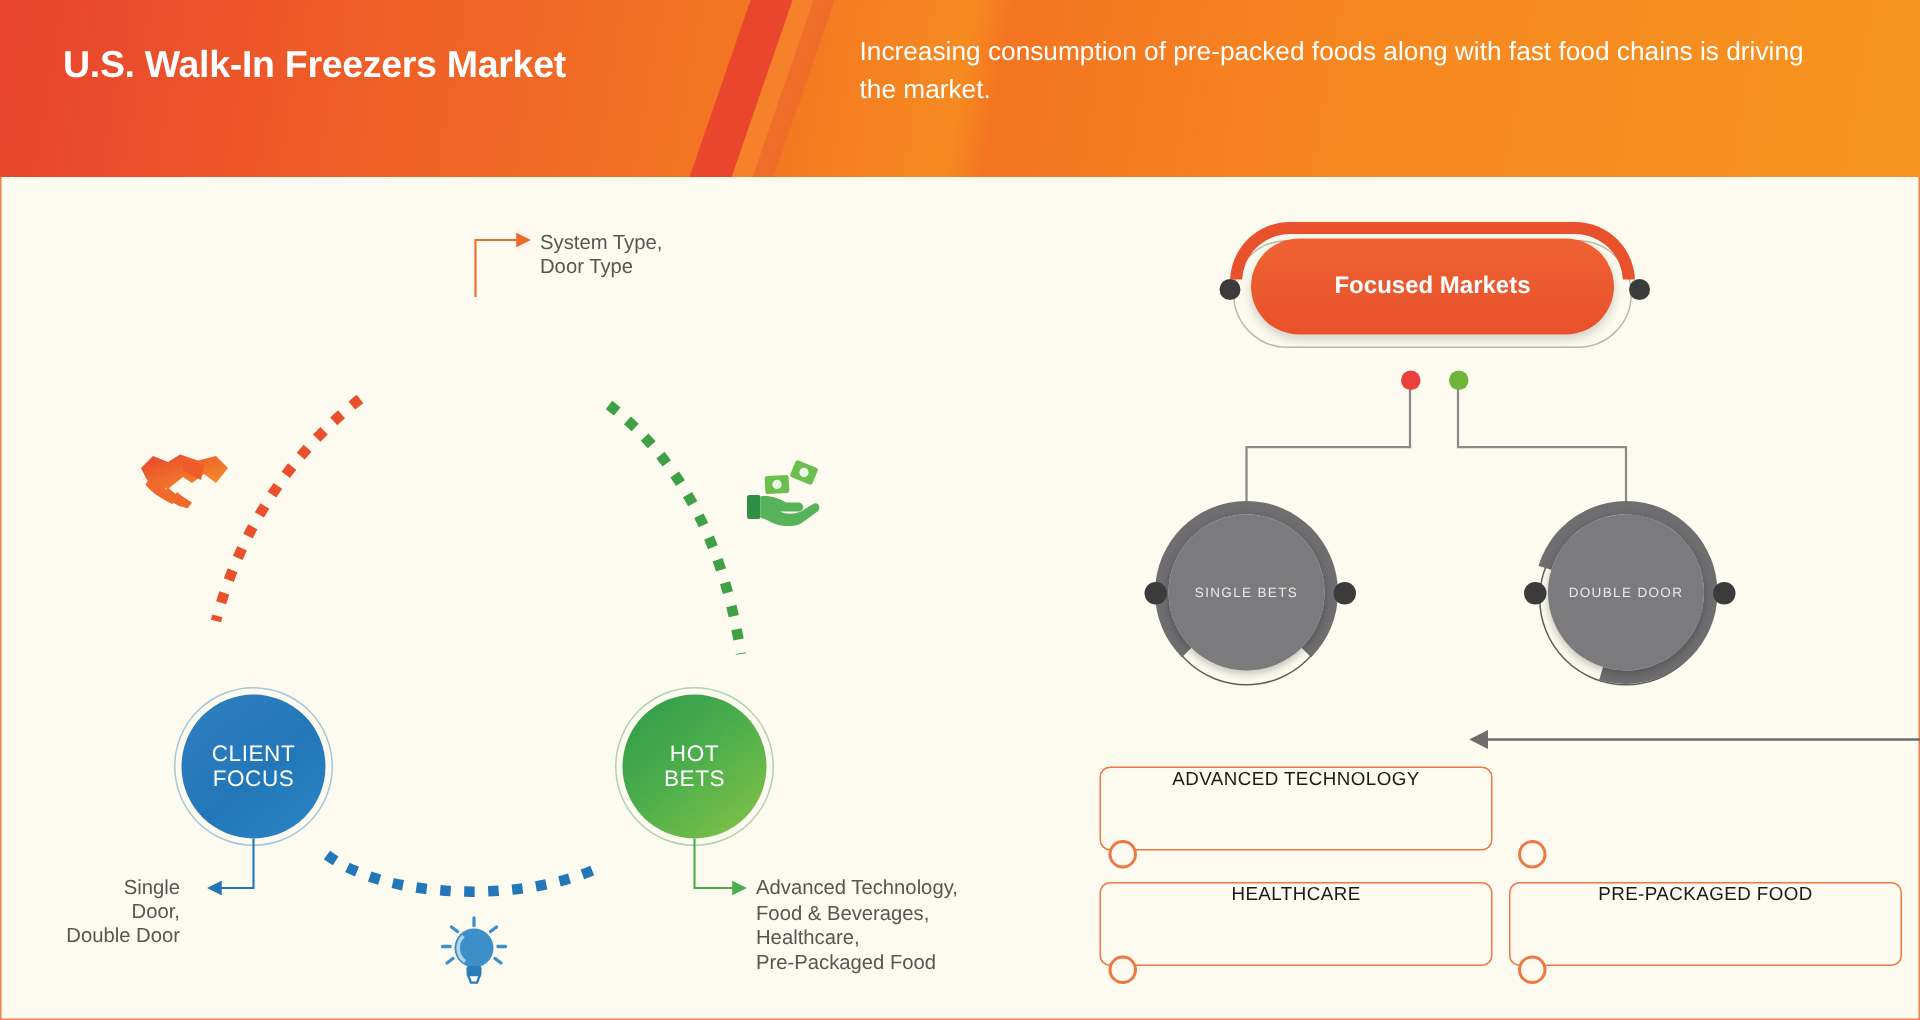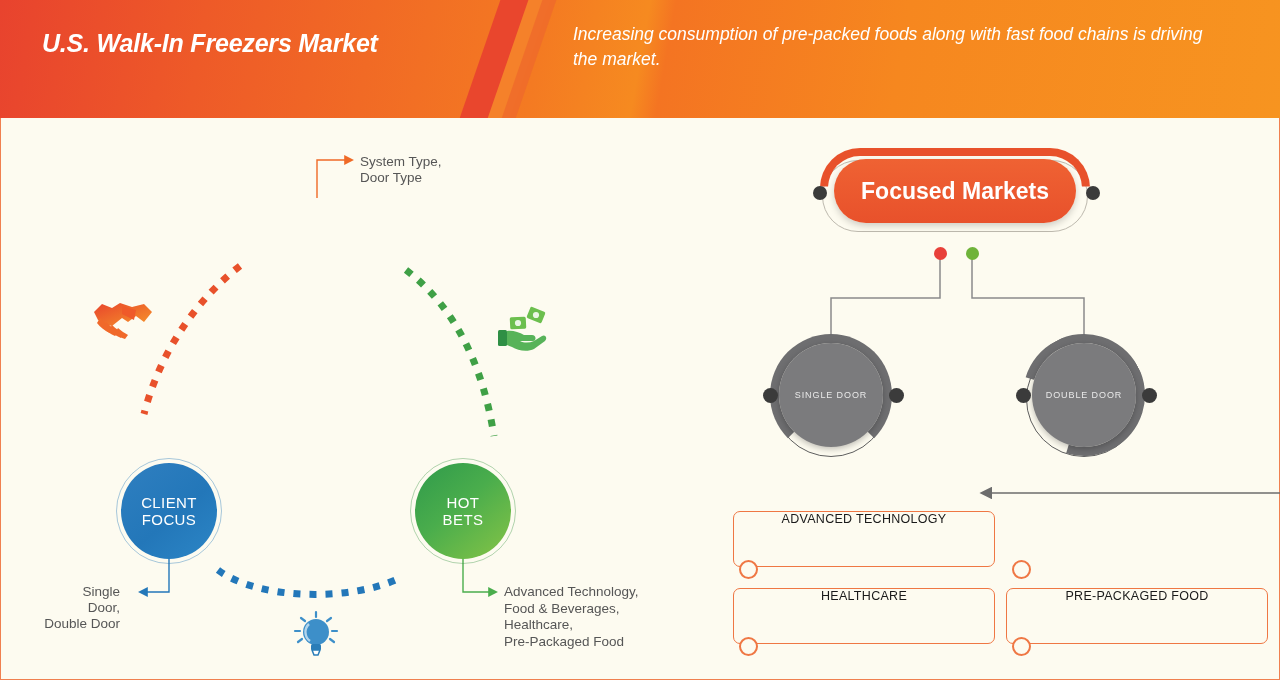--- a/index.html
+++ b/index.html
@@ -10,21 +10,20 @@
     overflow:hidden;
     position:relative;
   }
   #root { position:relative; width:1280px; height:680px; }
 
   
   .header {
     position:absolute; left:0; top:0; width:1280px; height:118px;
     background:linear-gradient(100deg,#e8432e 0%,#ee5a28 16%,#f47a22 42%,#f68a20 50%,#f47422 52%,#f6871f 70%,#f79420 100%);
     overflow:hidden;
-    font-style:italic;
   }
   .hdr-stripe-a {
     position:absolute; top:-20px; left:478px; width:36px; height:170px;
     background:#e8432e; transform:skewX(-19deg); opacity:.95;
   }
   .hdr-stripe-b {
     position:absolute; top:-20px; left:506px; width:22px; height:170px;
     background:#f5812a; transform:skewX(-19deg);
   }
   .hdr-stripe-c {
@@ -95,21 +94,21 @@
     border:8px solid transparent; border-top-color:#e8512b;
     border-left-color:#e8512b; border-right-color:#e8512b;
     border-radius:40px;
     clip-path: inset(0 0 52% 0);
   }
   .fm-pill {
     position:absolute; left:24px; top:13px; width:242px; height:64px;
     background:linear-gradient(180deg,#ef6233 0%,#e8512b 100%);
     border-radius:32px;
     display:flex; align-items:center; justify-content:center;
-    color:#fff; font-size:23px; font-weight:bold;
+    color:#fff; font-size:16px; font-weight:bold;
     box-shadow:0 3px 7px rgba(0,0,0,.18);
   }
   .fm-dot { position:absolute; width:14px; height:14px; border-radius:50%; background:#3b3b3b; top:40px; }
   .fm-dot.l { left:3px; }
   .fm-dot.r { left:276px; }
 
   .pin { position:absolute; width:13px; height:13px; border-radius:50%; top:247px; }
   .pin.red { left:934px; background:#e8403a; }
   .pin.green { left:966px; background:#6fb33a; }
 
@@ -292,21 +291,21 @@
     <div class="fm-dot r"></div>
     <div class="fm-pill">Focused Markets</div>
   </div>
 
   <div class="pin red"></div>
   <div class="pin green"></div>
 
   <div class="door door-single">
     <div class="thin"></div>
     <div class="arc"></div>
-    <div class="inner">SINGLE DOOR</div>
+    <div class="inner">SINGLE BETS</div>
   </div>
   <div class="door-dot" style="left:763px"></div>
   <div class="door-dot" style="left:889px"></div>
 
   <div class="door door-double">
     <div class="thin"></div>
     <div class="arc"></div>
     <div class="inner">DOUBLE DOOR</div>
   </div>
   <div class="door-dot" style="left:1016px"></div>

